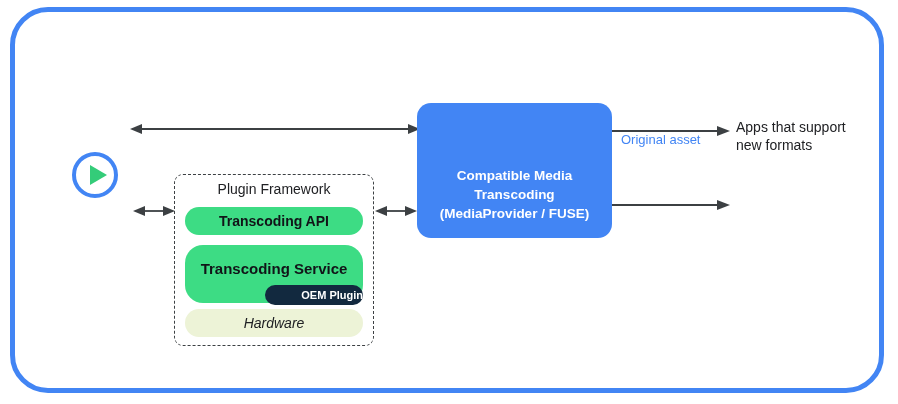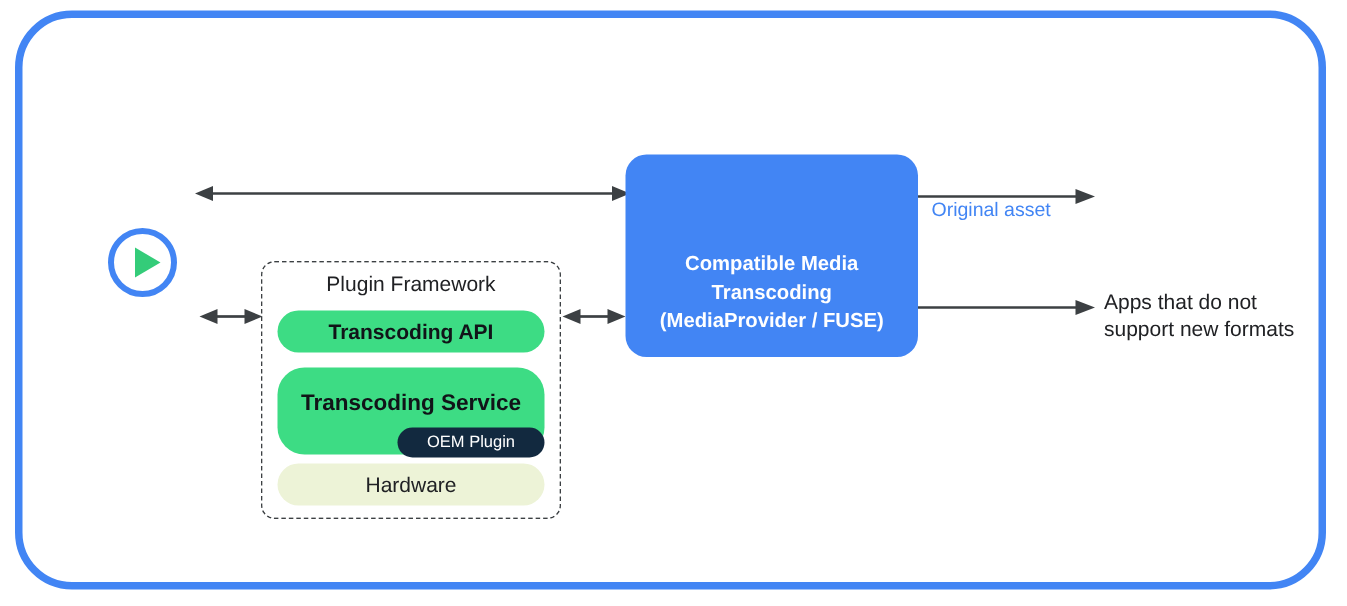--- a/index.html
+++ b/index.html
@@ -124,37 +124,38 @@
   }
   #oem-plugin {
     position: absolute;
     left: 265px;
     top: 285px;
     width: 98px;
     height: 20px;
     background: #12293f;
     color: #ffffff;
     font-size: 11px;
-    font-weight: normal;
+    font-weight: bold;
     border-radius: 11px;
     display: flex;
     align-items: center;
-    justify-content: center;
+    justify-content: flex-end;
     box-sizing: border-box;
   }
   #hardware {
     left: 185px;
     top: 309px;
     width: 178px;
     height: 28px;
     background: #edf3d7;
     color: #202124;
     font-size: 14px;
     font-weight: normal;
     border-radius: 15px;
+    font-style: italic;
   }
 
   
   #cmt-box {
     position: absolute;
     left: 417px;
     top: 103px;
     width: 195px;
     height: 135px;
     background: #4285f4;
@@ -262,21 +263,21 @@
     <div id="cmt-label">Compatible Media
 Transcoding
 (MediaProvider / FUSE)</div>
   </div>
 
   <svg class="arrow-svg" style="left:612px; top:122px;" width="118" height="18" viewBox="0 0 118 18">
     <line class="arrow-line" x1="0" y1="9" x2="106" y2="9"></line>
     <polygon class="arrow-head" points="118,9 105,4 105,14"></polygon>
   </svg>
   <div class="asset-label" id="original-asset-label">Original asset</div>
+  <div class="apps-label" id="apps-support-label">Apps that support
+new formats</div>
 
   <svg class="arrow-svg" style="left:612px; top:196px;" width="118" height="18" viewBox="0 0 118 18">
     <line class="arrow-line" x1="0" y1="9" x2="106" y2="9"></line>
     <polygon class="arrow-head" points="118,9 105,4 105,14"></polygon>
   </svg>
-  <div class="apps-label" id="apps-no-support-label">Apps that do not
-support new formats</div>
 
 </div>
 
 </body></html>

